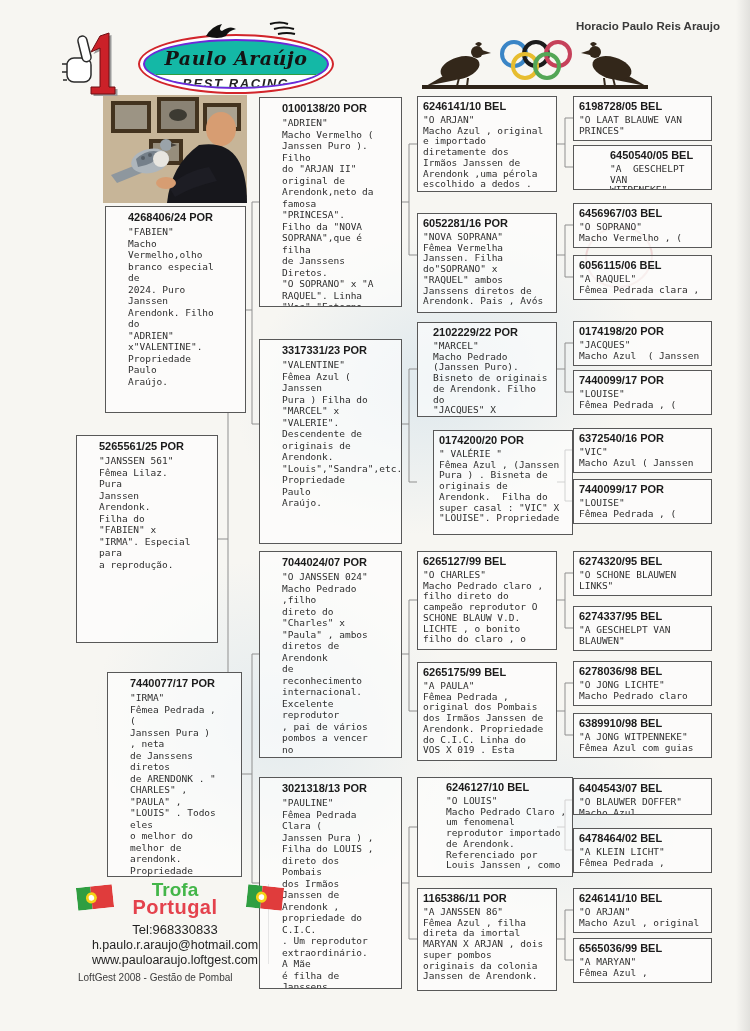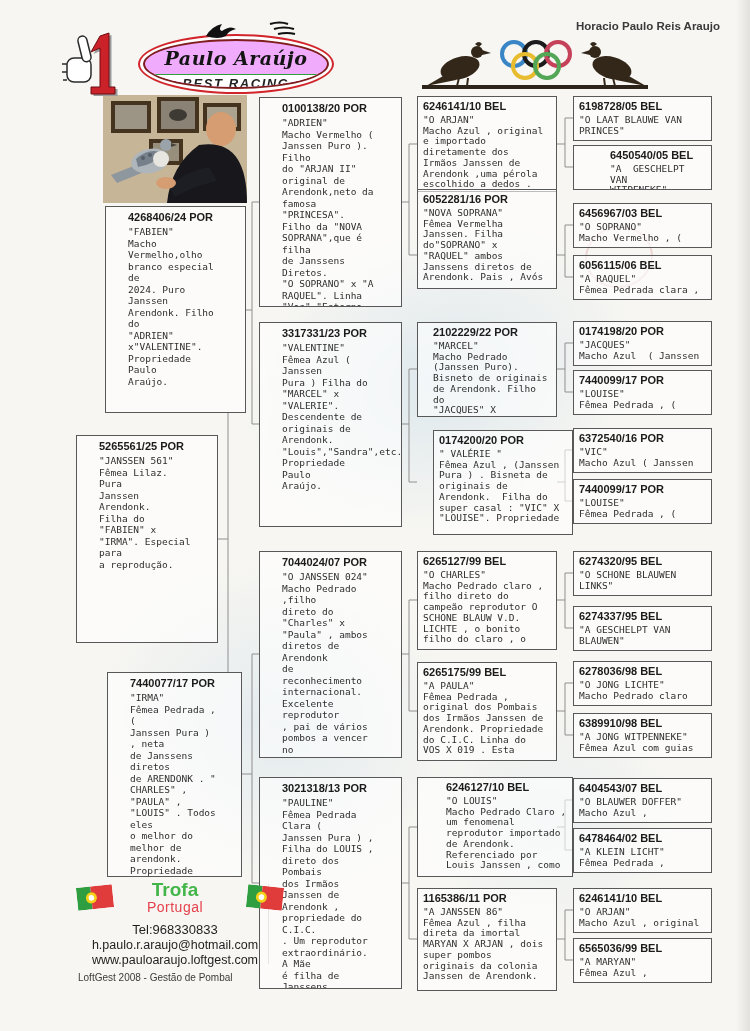--- a/index.html
+++ b/index.html
@@ -29,39 +29,39 @@
   svg.connectors{position:absolute;left:0;top:0;z-index:1;}
 
   .owner{position:absolute;left:480px;top:20px;width:240px;text-align:right;
          font-size:11.5px;color:#3a3a3a;z-index:3;font-weight:bold;}
 
   .rank-logo{position:absolute;left:60px;top:28px;width:62px;height:68px;z-index:3;}
 
   .oval-logo{position:absolute;left:138px;top:34px;width:196px;height:60px;z-index:3;}
   .oval-outer{position:absolute;inset:0;border:2px solid #d2252b;border-radius:50%;
               background:#fff;padding:3px;box-sizing:border-box;}
-  .oval-inner{position:relative;width:100%;height:100%;border:2px solid #7f1d1d;border-radius:50%;
-              background:#f0abfc;box-sizing:border-box;overflow:hidden;}
+  .oval-inner{position:relative;width:100%;height:100%;border:2px solid #6d28d9;border-radius:50%;
+              background:#14b8a6;box-sizing:border-box;overflow:hidden;}
   .oval-band{position:absolute;left:0;right:0;top:33px;height:13px;background:#fff;
              border-top:1px solid #2f9e41;border-bottom:1px solid #2f9e41;}
   .brand{position:absolute;left:0;right:0;top:6px;text-align:center;
          font-family:"DejaVu Serif",serif;font-style:italic;font-weight:bold;
          font-size:19px;color:#141414;letter-spacing:.5px;z-index:2;}
   .tagline{position:absolute;left:0;right:0;top:35px;text-align:center;
            font-size:13px;font-weight:bold;font-style:italic;letter-spacing:1.6px;
            color:#222;z-index:3;}
   .logo-bird{position:absolute;left:40px;top:-16px;z-index:4;}
 
   .olympic{position:absolute;left:420px;top:34px;z-index:3;}
 
   .photo{position:absolute;left:103px;top:95px;width:144px;height:108px;z-index:2;}
 
   .footer{position:absolute;left:75px;top:882px;width:200px;text-align:center;z-index:3;}
   .f-city{font-size:19px;font-weight:bold;color:#43b649;line-height:15px;}
-  .f-country{font-size:14px;font-weight:normal;color:#e4424d;line-height:21px;letter-spacing:.5px;}
+  .f-country{font-size:20px;font-weight:bold;color:#e4424d;line-height:21px;letter-spacing:.5px;}
   .f-phone{font-size:13px;color:#1f1f1f;margin-top:4px;}
   .f-mail,.f-web{font-size:12.5px;color:#1f1f1f;margin-top:1px;}
   .flag{position:absolute;top:4px;}
   .flag.left{left:2px;transform:rotate(-6deg);}
   .flag.right{right:-8px;transform:rotate(6deg);}
   .credit{position:absolute;left:78px;top:972px;font-size:10px;color:#3c3c3c;z-index:3;}
   .footer-rule{position:absolute;left:268px;top:884px;width:1px;height:80px;background:#bdbdbd;z-index:1;}
 </style>
 </head>
 <body>
@@ -233,21 +233,21 @@
 Filho da "NOVA
 SOPRANA",que é filha
 de Janssens Diretos.
 "O SOPRANO" x "A
 RAQUEL". Linha
 "Vos","Esterno
 partido","019",
 "Merckx". Propriedade
 Paulo Araújo.</div>
       </div>
-      <div class="pbox" style="left: 259px; top: 322px; width: 143px; height: 205px;">
+      <div class="pbox" style="left: 259px; top: 339px; width: 143px; height: 205px;">
         <div class="ring">3317331/23 POR</div>
         <div class="ptext">"VALENTINE"
 Fêmea Azul ( Janssen
 Pura ) Filha do
 "MARCEL" x "VALERIE".
 Descendente de
 originais de
 Arendonk.
 "Louis","Sandra",etc.
 Propriedade Paulo
@@ -288,21 +288,21 @@
       <div class="pbox tight" style="left: 417px; top: 96px; width: 140px; height: 96px;">
         <div class="ring">6246141/10 BEL</div>
         <div class="ptext">"O ARJAN"
 Macho Azul , original
 e importado
 diretamente dos
 Irmãos Janssen de
 Arendonk ,uma pérola
 escolhido a dedos .</div>
       </div>
-      <div class="pbox tight" style="left: 417px; top: 189px; width: 140px; height: 100px;">
+      <div class="pbox tight" style="left: 417px; top: 213px; width: 140px; height: 100px;">
         <div class="ring">6052281/16 POR</div>
         <div class="ptext">"NOVA SOPRANA"
 Fêmea Vermelha
 Janssen. Filha
 do"SOPRANO" x
 "RAQUEL" ambos
 Janssens diretos de
 Arendonk. Pais , Avós</div>
       </div>
       <div class="pbox tight" style="left: 417px; top: 322px; width: 140px; height: 95px; padding-left: 15px;">
@@ -418,21 +418,21 @@
       <div class="pbox tight" style="left: 573px; top: 661px; width: 139px; height: 45px;">
         <div class="ring">6278036/98 BEL</div>
         <div class="ptext">"O JONG LICHTE"
 Macho Pedrado claro</div>
       </div>
       <div class="pbox tight" style="left: 573px; top: 713px; width: 139px; height: 45px;">
         <div class="ring">6389910/98 BEL</div>
         <div class="ptext">"A JONG WITPENNEKE"
 Fêmea Azul com guias</div>
       </div>
-      <div class="pbox tight" style="left: 573px; top: 778px; width: 139px; height: 45px;">
+      <div class="pbox tight" style="left: 573px; top: 778px; width: 139px; height: 37px;">
         <div class="ring">6404543/07 BEL</div>
         <div class="ptext">"O BLAUWER DOFFER"
 Macho Azul ,</div>
       </div>
       <div class="pbox tight" style="left: 573px; top: 828px; width: 139px; height: 45px;">
         <div class="ring">6478464/02 BEL</div>
         <div class="ptext">"A KLEIN LICHT"
 Fêmea Pedrada ,</div>
       </div>
       <div class="pbox tight" style="left: 573px; top: 888px; width: 139px; height: 45px;">

